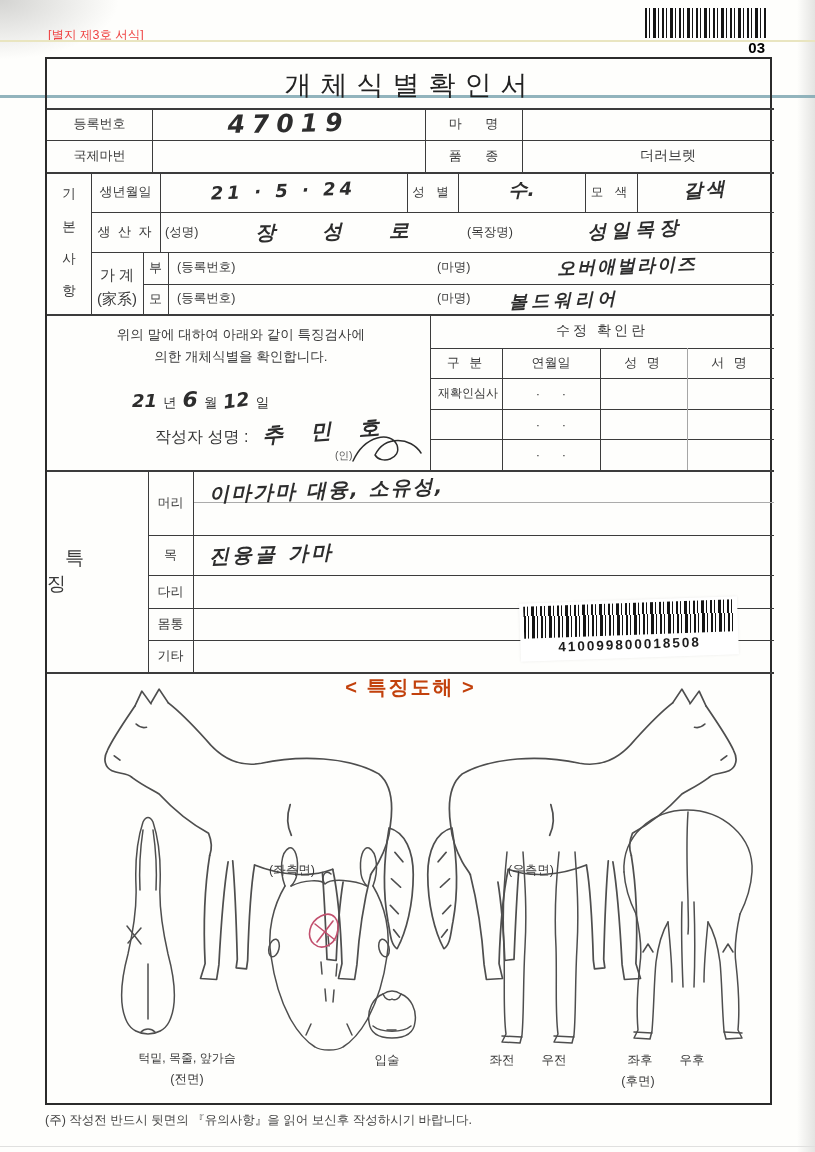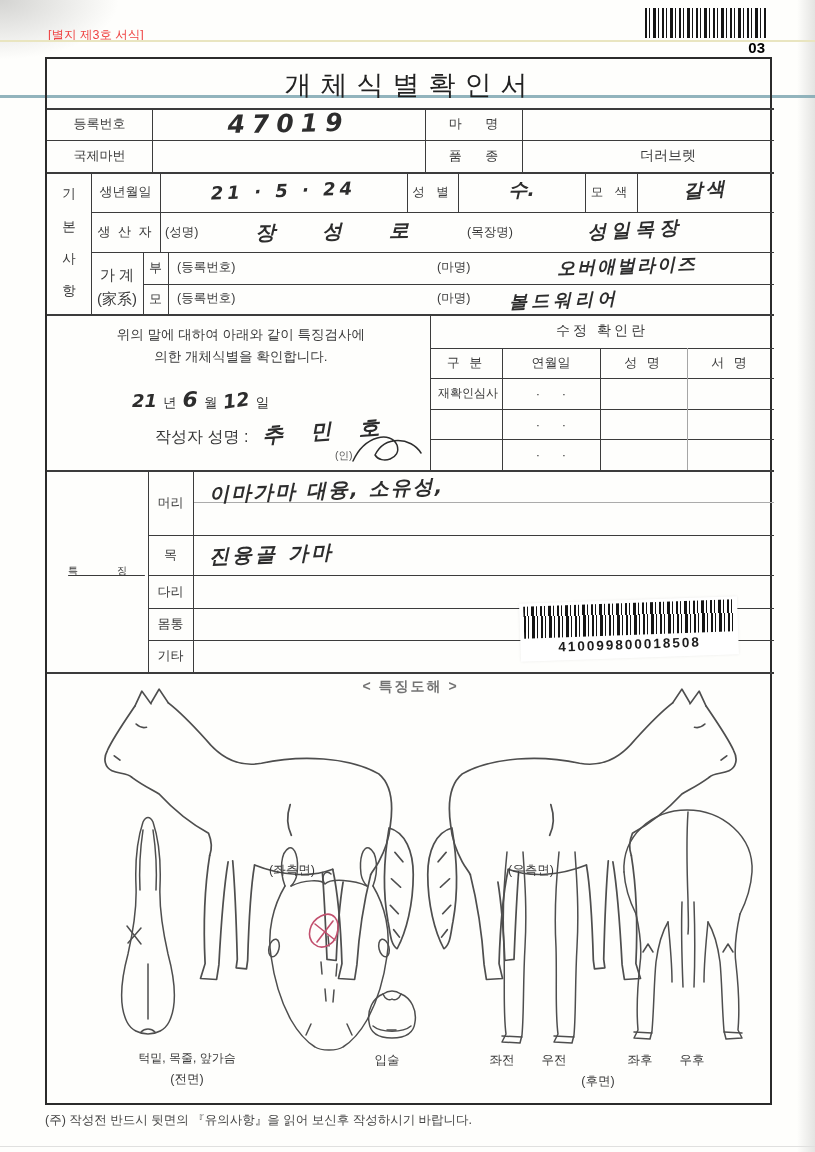--- a/index.html
+++ b/index.html
@@ -138,35 +138,35 @@
   <div class="lab" style="left:383px;top:255px;width:344px;height:34px;font-size:14px;letter-spacing:3px;">수정 확인란</div>
   <div class="lab" style="left:383px;top:289px;width:72px;height:30px;letter-spacing:3px;">구 분</div>
   <div class="lab" style="left:455px;top:289px;width:98px;height:30px;">연월일</div>
   <div class="lab" style="left:553px;top:289px;width:87px;height:30px;letter-spacing:3px;">성 명</div>
   <div class="lab" style="left:640px;top:289px;width:87px;height:30px;letter-spacing:3px;">서 명</div>
   <div class="lab" style="left:385px;top:319px;width:72px;height:31px;font-size:12px;">재확인심사</div>
   <div class="lab" style="left:455px;top:319px;width:98px;height:31px;white-space:pre;">·      ·</div>
   <div class="lab" style="left:455px;top:350px;width:98px;height:30px;white-space:pre;">·      ·</div>
   <div class="lab" style="left:455px;top:380px;width:98px;height:31px;white-space:pre;">·      ·</div>
 
-  <div class="lab" style="left:0;top:411px;width:101px;height:202px;font-size:10px;letter-spacing:18px;text-indent:18px;text-decoration:underline;">특   징</div>
+  <div class="lab" style="left:0;top:411px;width:101px;height:202px;font-size:19px;letter-spacing:18px;text-indent:18px;">특   징</div>
   <div class="lab" style="left:101px;top:411px;width:45px;height:65px;">머리</div>
   <div class="abs hw" style="left:162px;top:418px;font-size:20px;letter-spacing:2px;transform:rotate(-2deg);">이마가마 대융, 소유성,</div>
   <div class="lab" style="left:101px;top:476px;width:45px;height:40px;">목</div>
   <div class="abs hw" style="left:162px;top:482px;font-size:20px;letter-spacing:3px;transform:rotate(-2deg);">진융골 가마</div>
   <div class="lab" style="left:101px;top:516px;width:45px;height:33px;">다리</div>
   <div class="lab" style="left:101px;top:549px;width:45px;height:32px;">몸통</div>
   <div class="lab" style="left:101px;top:581px;width:45px;height:32px;">기타</div>
 
   <div class="abs" style="left:473px;top:541px;width:218px;height:58px;background:#fff;transform:rotate(-2deg);box-shadow:0 0 3px rgba(0,0,0,.08);">
     <div class="bars" style="position:absolute;left:4px;top:3px;width:210px;height:32px;"></div>
     <div style="position:absolute;left:0;top:37px;width:100%;text-align:center;font-size:13.5px;font-weight:bold;letter-spacing:2px;color:#1d1d1d;">410099800018508</div>
   </div>
 
-  <div class="lab" style="left:0;top:617px;width:727px;height:22px;font-size:14px;font-weight:bold;letter-spacing:2px;color:#737373;">&lt; 특징도해 &gt;</div>
+  <div class="lab" style="left:0;top:617px;width:727px;height:22px;font-size:20px;font-weight:bold;letter-spacing:2px;color:#c2410c;">&lt; 특징도해 &gt;</div>
 
   <svg class="abs" style="left:0;top:613px;" width="727" height="433" viewBox="0 0 727 433">
     <defs>
       <g id="horse-side">
         <path class="sketch" d="M62,14 L54,1 L47,14"></path>
         <path class="sketch" d="M47,15 L39,3 L33,17"></path>
         <path class="sketch" d="M33,17 C23,33 14,47 9,59 C5,67 7,75 13,78 C19,81 26,80 30,84"></path>
         <path class="sketch" d="M30,84 C40,92 48,96 54,100 C66,114 80,127 97,137 C100,145 100,152 98,158"></path>
         <path class="sketch" d="M98,158 C94,185 92,215 94,260 L90,274 L104,275 L106,261 C108,220 110,190 114,164"></path>
         <path class="sketch" d="M118,163 C120,188 121,215 122,256 L121,264 L130,265 L131,257 C132,220 133,192 137,167"></path>
@@ -235,16 +235,16 @@
 
   <div class="lab small" style="left:205px;top:803px;width:80px;">(좌측면)</div>
   <div class="lab small" style="left:444px;top:803px;width:80px;">(우측면)</div>
   <div class="lab" style="left:60px;top:991px;width:160px;font-size:12px;">턱밑, 목줄, 앞가슴</div>
   <div class="lab small" style="left:60px;top:1012px;width:160px;">(전면)</div>
   <div class="lab small" style="left:300px;top:993px;width:80px;">입술</div>
   <div class="lab small" style="left:430px;top:993px;width:50px;">좌전</div>
   <div class="lab small" style="left:482px;top:993px;width:50px;">우전</div>
   <div class="lab small" style="left:568px;top:993px;width:50px;">좌후</div>
   <div class="lab small" style="left:620px;top:993px;width:50px;">우후</div>
-  <div class="lab small" style="left:516px;top:1014px;width:70px;text-align:center;">(후면)</div>
+  <div class="lab small" style="left:556px;top:1014px;width:70px;text-align:center;">(후면)</div>
 </div>
 
 <div class="abs" style="left:45px;top:1112px;font-size:12.5px;color:#444;">(주) 작성전 반드시 뒷면의 『유의사항』을 읽어 보신후 작성하시기 바랍니다.</div>
 
 </body></html>

